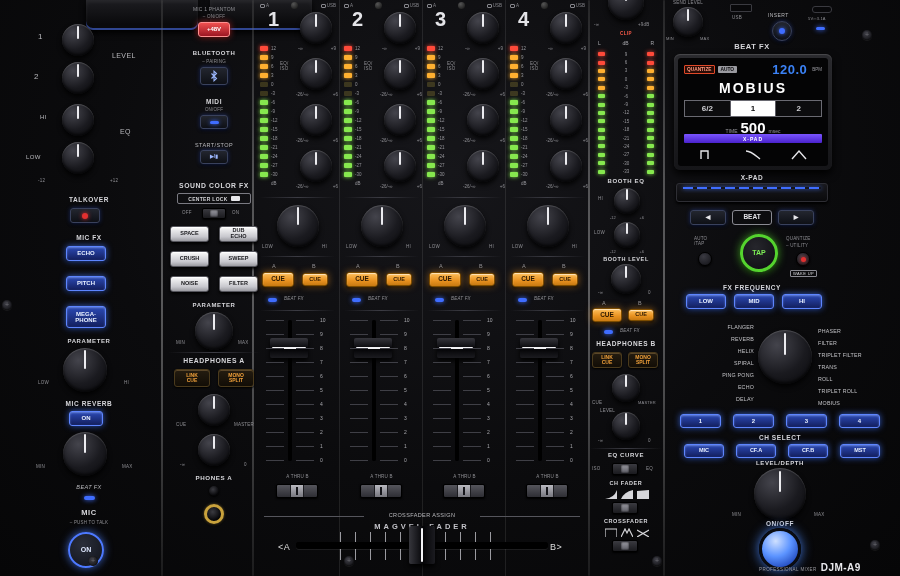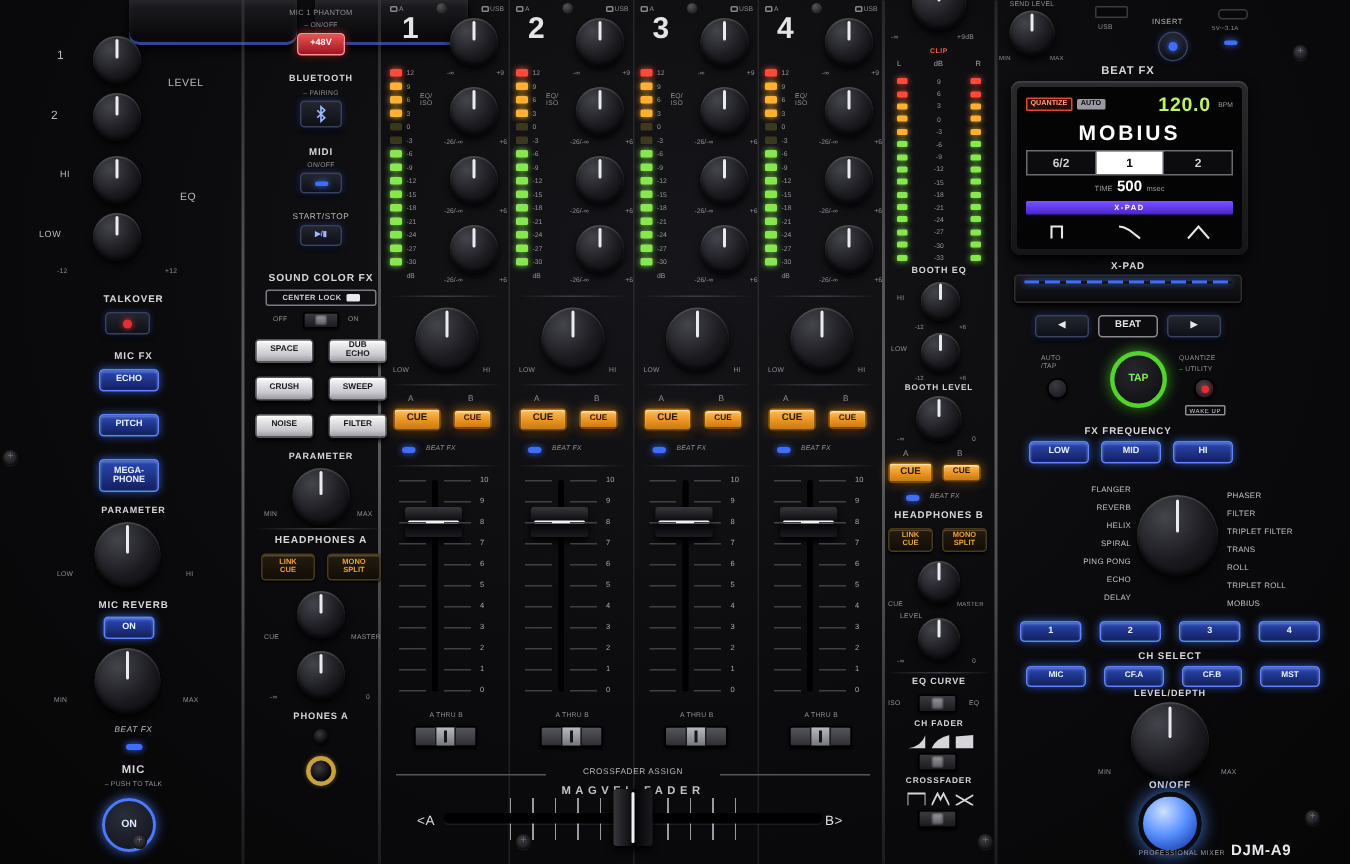--- a/index.html
+++ b/index.html
@@ -103,30 +103,30 @@
   .scale-row{position:absolute;display:flex;justify-content:space-between;font-size:4.5px;color:#8f8f94;}
   .meter{position:absolute;left:4px;top:44px;}
   .fader{position:absolute;left:10px;top:320px;width:66px;height:150px;}
   
   #display{left:8px;top:54px;width:158px;height:116px;border-radius:6px;position:absolute;
     background:linear-gradient(#2a2a2e,#151518);padding:4px;box-shadow:0 4px 8px #000, inset 0 1px 1px rgba(255,255,255,.15);}
   #screen{width:100%;height:100%;background:#040405;border-radius:3px;padding:4px 6px;display:flex;flex-direction:column;justify-content:space-between;}
   .d-r1{display:flex;align-items:center;gap:3px;height:15px;}
   .badge-q{border:1px solid #e04828;color:#ff9a80;font-size:4.8px;font-weight:bold;padding:1px 2px;border-radius:1px;background:#2a0c06;}
   .badge-a{background:#9a9aa0;color:#0a0a0c;font-size:4.8px;font-weight:bold;padding:1px 3px;border-radius:1px;}
-  .d-bpm{margin-left:auto;font-size:13px;font-weight:bold;color:#bef264;letter-spacing:.5px;text-align:right;}
+  .d-bpm{margin-left:auto;font-size:13px;font-weight:bold;color:#3b82f6;letter-spacing:.5px;text-align:right;}
   .d-bpmu{font-size:4.5px;color:#9a9aa0;margin-left:2px;}
   .d-name{text-align:center;font-size:14px;font-weight:bold;color:#fff;letter-spacing:2px;height:17px;}
   .d-beats{display:flex;border:1px solid #6a6a72;height:17px;background:#0c0c0e;}
   .d-beat{flex:1;display:flex;align-items:center;justify-content:center;font-size:8px;font-weight:bold;color:#cfcfd4;border-right:1px solid #5a5a62;}
   .d-beat:last-child{border-right:none;}
   .d-beat.sel{background:#fff;color:#0a0a0c;}
   .d-time{display:flex;align-items:baseline;justify-content:center;gap:3px;height:12px;}
   .d-tlab{font-size:5px;color:#9a9aa0;}
-  .d-tval{font-size:10px;font-weight:bold;color:#fff;}
+  .d-tval{font-size:15px;font-weight:bold;color:#fff;}
   .d-xpad{height:9px;background:linear-gradient(#7a55ff,#4a22cc);display:flex;align-items:center;justify-content:center;
     font-size:5px;font-weight:bold;color:#fff;letter-spacing:1px;border-radius:1px;}
   .d-icons{display:flex;justify-content:space-around;align-items:center;height:16px;}
   
   .fx-lab{height:12px;font-size:5.3px;color:#c2c2c6;letter-spacing:.2px;white-space:nowrap;}
   #fx-left .fx-lab{text-align:right;}
   .curve-row{position:absolute;display:flex;gap:4px;}
   .jack{border-radius:50%;position:absolute;background:radial-gradient(circle at 40% 35%,#3a3a40,#050507 70%);box-shadow:0 1px 2px #000;}
   .jack.gold{border:3px solid #c9a23c;box-shadow:0 0 3px rgba(255,210,90,.4),0 1px 2px #000;}
 </style>

